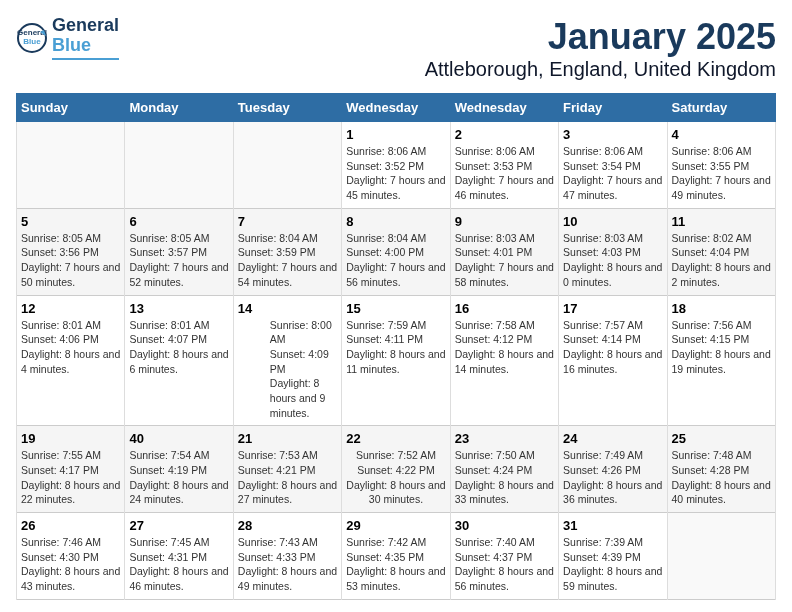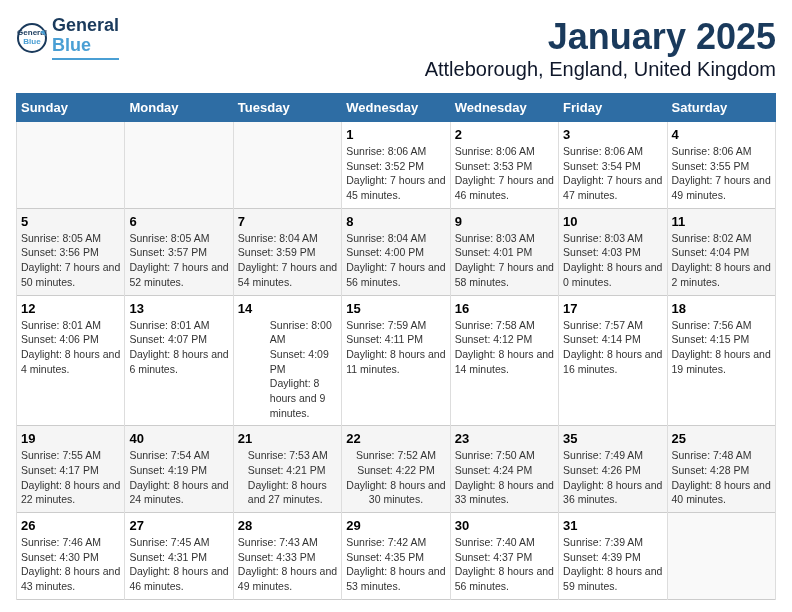--- a/index.html
+++ b/index.html
@@ -241,38 +241,38 @@
 Daylight: 8 hours and 22 minutes.</div>
         </td>
         <td>
           <div class="day-num">40</div>
           <div class="day-info" style="white-space: pre-line;">Sunrise: 7:54 AM
 Sunset: 4:19 PM
 Daylight: 8 hours and 24 minutes.</div>
         </td>
         <td>
           <div class="day-num">21</div>
-          <div class="day-info" style="white-space: pre-line; margin-left: 10px;">Sunrise: 7:53 AM
+          <div class="day-info" style="white-space: pre-line;">Sunrise: 7:53 AM
 Sunset: 4:21 PM
 Daylight: 8 hours and 27 minutes.</div>
         </td>
         <td>
           <div class="day-num">22</div>
           <div class="day-info" style="white-space: pre-line; text-align: center;">Sunrise: 7:52 AM
 Sunset: 4:22 PM
 Daylight: 8 hours and 30 minutes.</div>
         </td>
         <td>
           <div class="day-num">23</div>
           <div class="day-info" style="white-space: pre-line;">Sunrise: 7:50 AM
 Sunset: 4:24 PM
 Daylight: 8 hours and 33 minutes.</div>
         </td>
         <td>
-          <div class="day-num">35</div>
+          <div class="day-num">24</div>
           <div class="day-info" style="white-space: pre-line;">Sunrise: 7:49 AM
 Sunset: 4:26 PM
 Daylight: 8 hours and 36 minutes.</div>
         </td>
         <td>
           <div class="day-num">25</div>
           <div class="day-info" style="white-space: pre-line;">Sunrise: 7:48 AM
 Sunset: 4:28 PM
 Daylight: 8 hours and 40 minutes.</div>
         </td>

